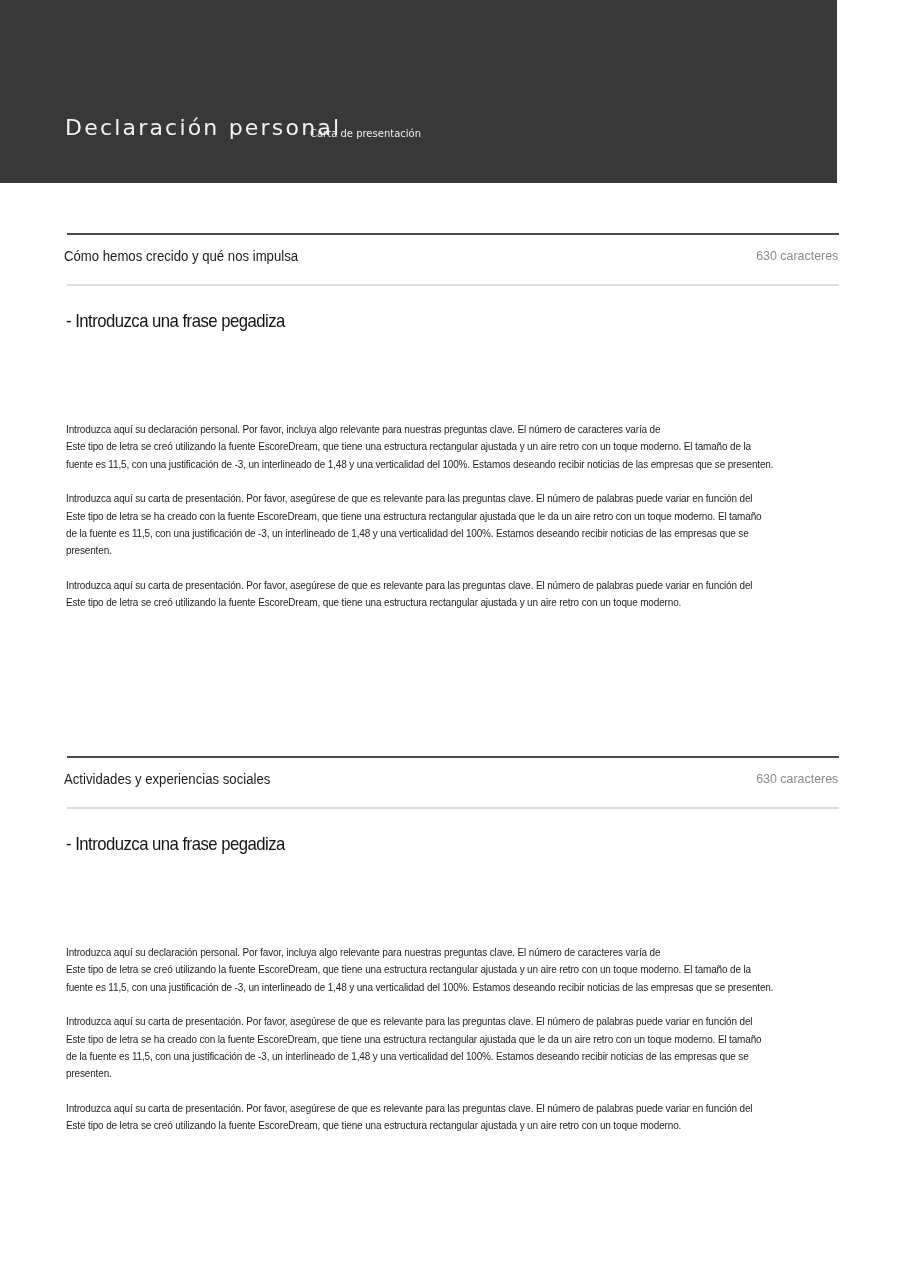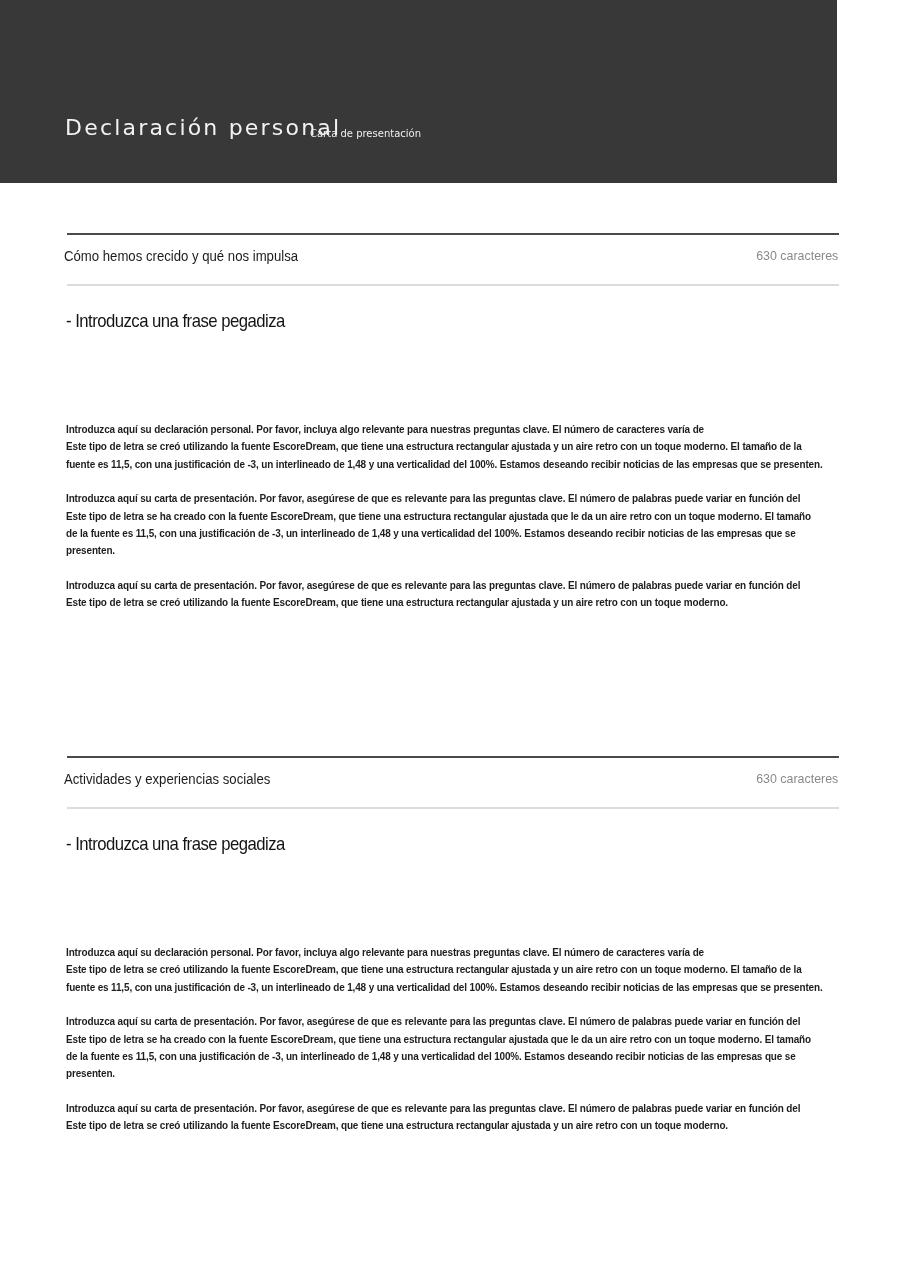--- a/index.html
+++ b/index.html
@@ -46,21 +46,21 @@
     .catchphrase {
       position: absolute; left: 66px; top: 76px;
       font-family: "Liberation Sans", sans-serif;
       font-size: 19px; color: #141414; white-space: nowrap; line-height: 24px;
       letter-spacing: -0.6px;
       transform: scaleX(0.88); transform-origin: left center;
     }
     .body-text {
       position: absolute; left: 66px; top: 188px; width: 800px;
       font-family: "Liberation Sans", sans-serif;
-      font-size: 11px; color: #1e1e1e; line-height: 17.3px; font-weight: bold;
+      font-size: 11px; color: #1e1e1e; line-height: 17.3px;
     }
     .para { margin-bottom: 17.5px; }
     .line {
       display: block; white-space: nowrap;
       transform: scaleX(0.905); transform-origin: left center;
       letter-spacing: -0.15px;
     }
   </style>
 </head>
 <body>

